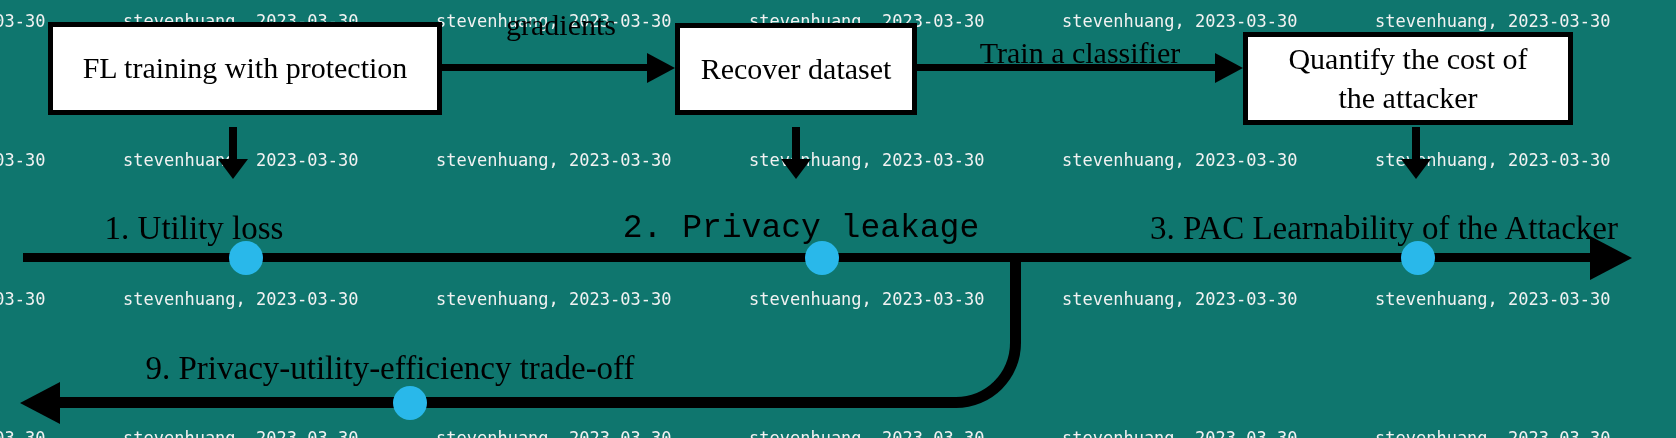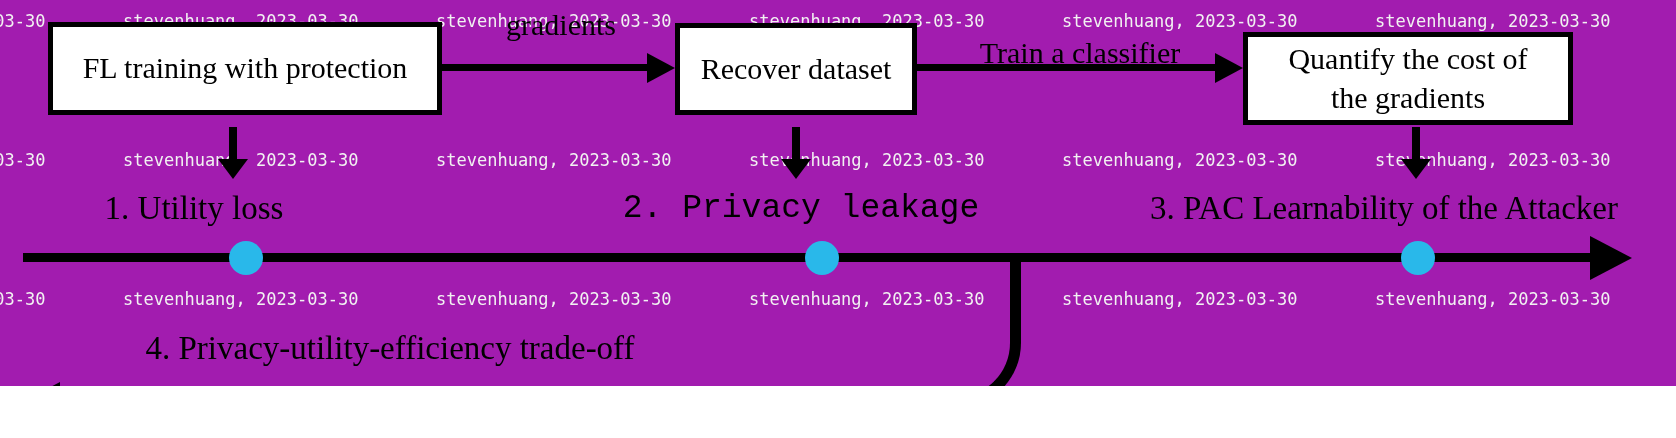--- a/index.html
+++ b/index.html
@@ -1,18 +1,18 @@
 <!DOCTYPE html>
 <html><head>
 <meta charset="utf-8">
 <style>
   html,body { margin:0; padding:0; background:#ffffff; }
   .stage {
-    position:relative; width:1676px; height:386px; overflow:hidden;
-    background:#a21caf; font-family:"Liberation Serif", serif; color:#000;
+    position:relative; width:1676px; height:438px; overflow:hidden;
+    background:#0f766e; font-family:"Liberation Serif", serif; color:#000;
   }
   
   .wm {
     position:absolute; white-space:nowrap;
     font-family:"DejaVu Sans Mono", monospace; font-size:17px; line-height:1;
   }
   
   .fbox {
     position:absolute; box-sizing:border-box; border:5px solid #000; background:#fff;
     display:flex; flex-direction:column; align-items:center; justify-content:center;
@@ -44,21 +44,21 @@
     border-top:22px solid transparent; border-bottom:22px solid transparent;
     border-left:42px solid #000;
   }
   .tri-left-big {
     position:absolute; width:0; height:0; z-index:1;
     border-top:21px solid transparent; border-bottom:21px solid transparent;
     border-right:40px solid #000;
   }
   .tlabel {
     position:absolute; font-size:33px; white-space:nowrap;
-    transform:translateX(-50%); z-index:2;
+    transform:translateX(-50%); z-index:2;margin-top:20px;
   }
   .elbow {
     position:absolute; box-sizing:border-box; z-index:1;
     border-right:11px solid #000; border-bottom:11px solid #000;
     border-bottom-right-radius:65px;
   }
   .dot {
     position:absolute; width:34px; height:34px; border-radius:50%;
     background:#29b8ea; z-index:4;
   }
@@ -98,21 +98,21 @@
   <div class="fbox" style="left:48px; top:22px; width:394px; height:93px;">
     <span>FL training with protection</span>
   </div>
 
   <div class="fbox" style="left:675px; top:23px; width:242px; height:92px;">
     <span>Recover dataset</span>
   </div>
 
   <div class="fbox" style="left:1243px; top:32px; width:330px; height:93px;">
     <span>Quantify the cost of</span>
-    <span>the gradients</span>
+    <span>the attacker</span>
   </div>
 
   <div class="elabel" style="left:561px; top:8px;">gradients</div>
   <div class="hshaft" style="left:442px; top:64px; width:208px;"></div>
   <div class="tri-right" style="left:647px; top:53px;"></div>
 
   <div class="elabel" style="left:1080px; top:8px;margin-top:28px;">Train a classifier</div>
   <div class="hshaft" style="left:913px; top:64px; width:304px;"></div>
   <div class="tri-right" style="left:1215px; top:53px;"></div>
 
@@ -129,20 +129,20 @@
   <div class="tlabel" style="left:801px; top:190px;font-family:Liberation Mono, monospace;">2. Privacy leakage</div>
   <div class="tlabel" style="left:1384px; top:190px;">3. PAC Learnability of the Attacker</div>
 
   <div class="tline" style="left:23px; top:253px; width:1570px; height:9px;"></div>
   <div class="tri-right-big" style="left:1590px; top:236px;"></div>
 
   <div class="elbow" style="left:940px; top:258px; width:81px; height:150px;"></div>
   <div class="tline" style="left:50px; top:397px; width:892px; height:11px;"></div>
   <div class="tri-left-big" style="left:20px; top:382px;"></div>
 
-  <div class="tlabel" style="left:390px; top:330px;">4. Privacy-utility-efficiency trade-off</div>
+  <div class="tlabel" style="left:390px; top:330px;">9. Privacy-utility-efficiency trade-off</div>
 
   <div class="dot" style="left: 229px; top: 241px; background: rgb(41, 184, 234);"></div>
   <div class="dot" style="left: 805px; top: 241px; background: rgb(41, 184, 234);"></div>
   <div class="dot" style="left: 1401px; top: 241px; background: rgb(41, 184, 234);"></div>
   <div class="dot" style="left: 393px; top: 386px; background: rgb(41, 184, 234);"></div>
 
 </div>
 
 </body></html>

